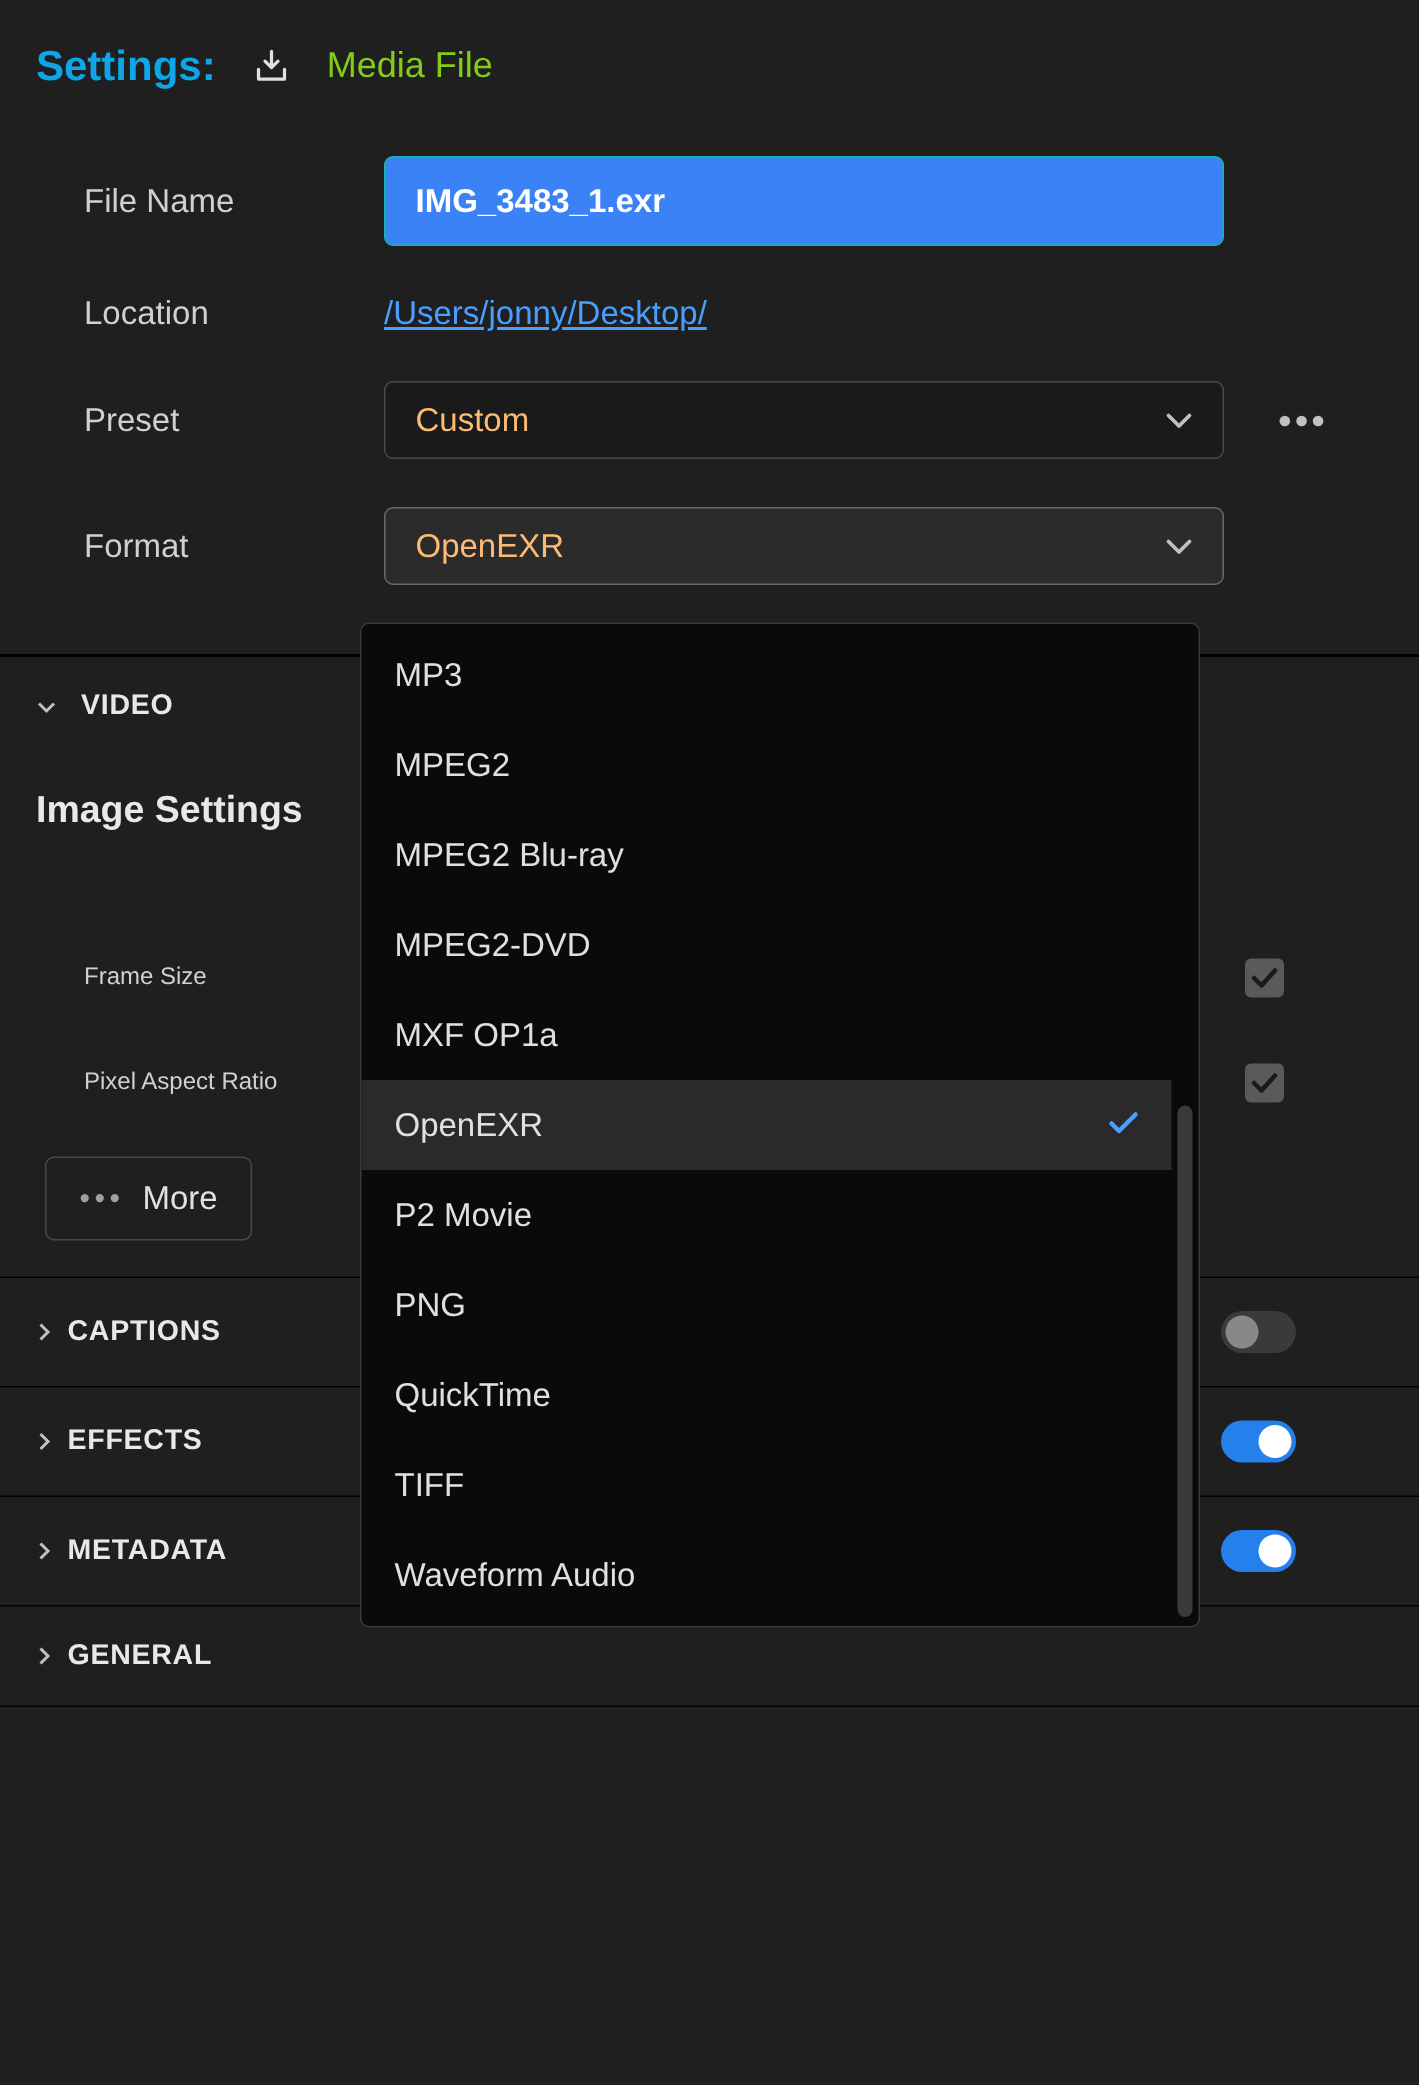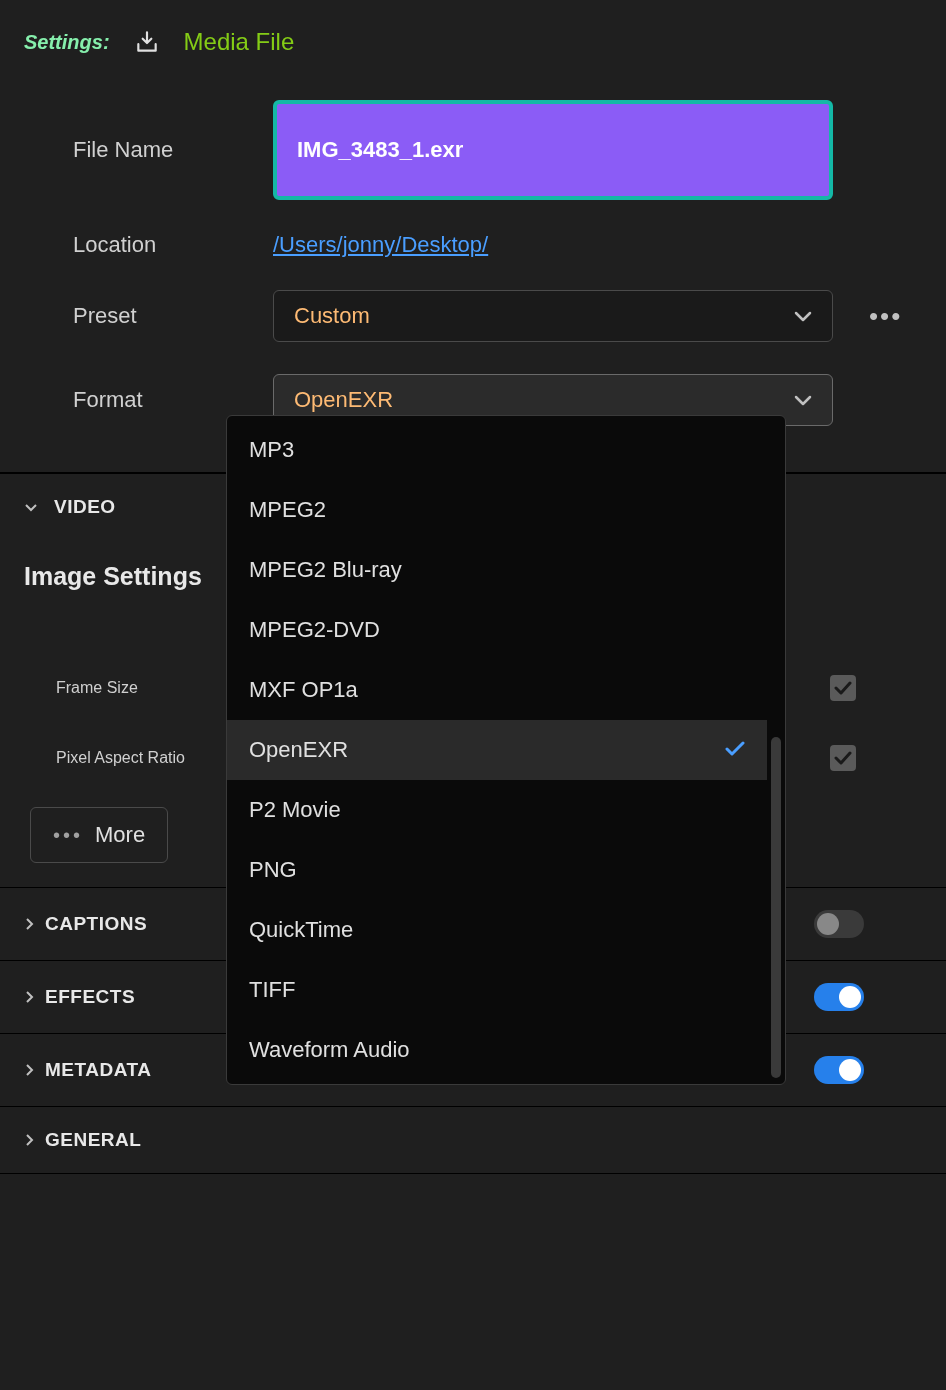--- a/index.html
+++ b/index.html
@@ -17,55 +17,53 @@
     overflow: hidden;
   }
   .header {
     display: flex;
     align-items: center;
     padding: 28px 24px;
     gap: 24px;
   }
   .header-title {
     font-weight: 700;
-    color: #86efac;
-    font-size: 20px;
-    font-style: italic;
+    color: #0ea5e9;
+    font-size: 28px;
   }
   .import-icon {
     display: flex;
     align-items: center;
     justify-content: center;
   }
   .header-label {
     color: #84cc16;
     font-size: 24px;
   }
   .form-area {
     padding: 0 24px;
-    margin-left: 17px;
   }
   .form-row {
     display: flex;
     align-items: center;
     padding: 16px 0 16px 32px;
     gap: 20px;
   }
   .form-label {
     width: 180px;
     color: #d0d0d0;
     font-size: 22px;
   }
   .text-input {
     flex: 1;
     max-width: 560px;
-    background: #8b5cf6;
-    border: 4px solid #14b8a6;
+    background: #3b82f6;
+    border: 1px solid #14b8a6;
     border-radius: 6px;
-    padding: 33px 20px;
+    padding: 16px 20px;
     color: #fff;
     font-size: 22px;
     font-weight: 700;
   }
   .link {
     color: #4a9eff;
     text-decoration: underline;
     font-size: 22px;
     cursor: pointer;
   }
@@ -207,21 +205,21 @@
     border-top: 1px solid #000;
   }
   .category-left {
     display: flex;
     align-items: center;
     gap: 5px;
   }
   
   .dropdown-popup {
     position: absolute;
-    left: 226px;
+    left: 240px;
     top: 415px;
     width: 560px;
     background: #0a0a0a;
     border: 1px solid #3a3a3a;
     border-radius: 6px;
     z-index: 100;
     padding: 4px 0;
   }
   .dropdown-scrollbar {
     position: absolute;

